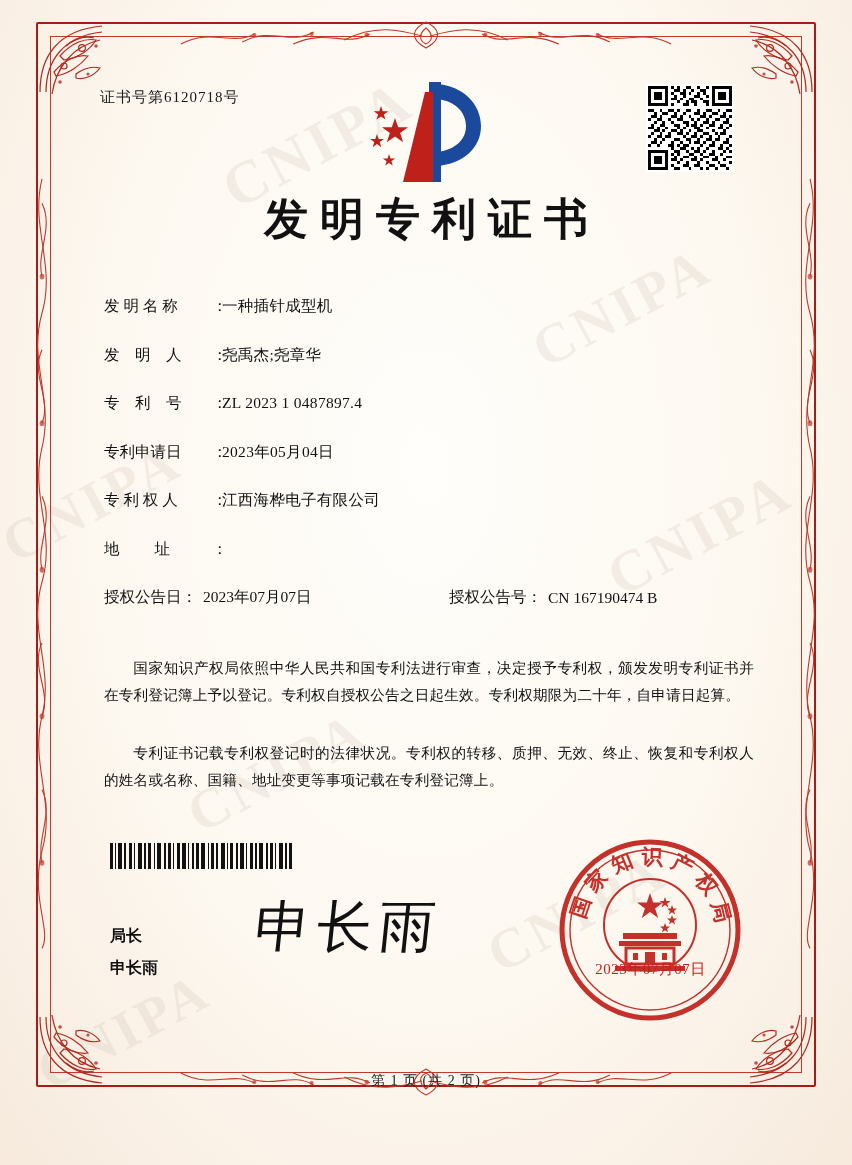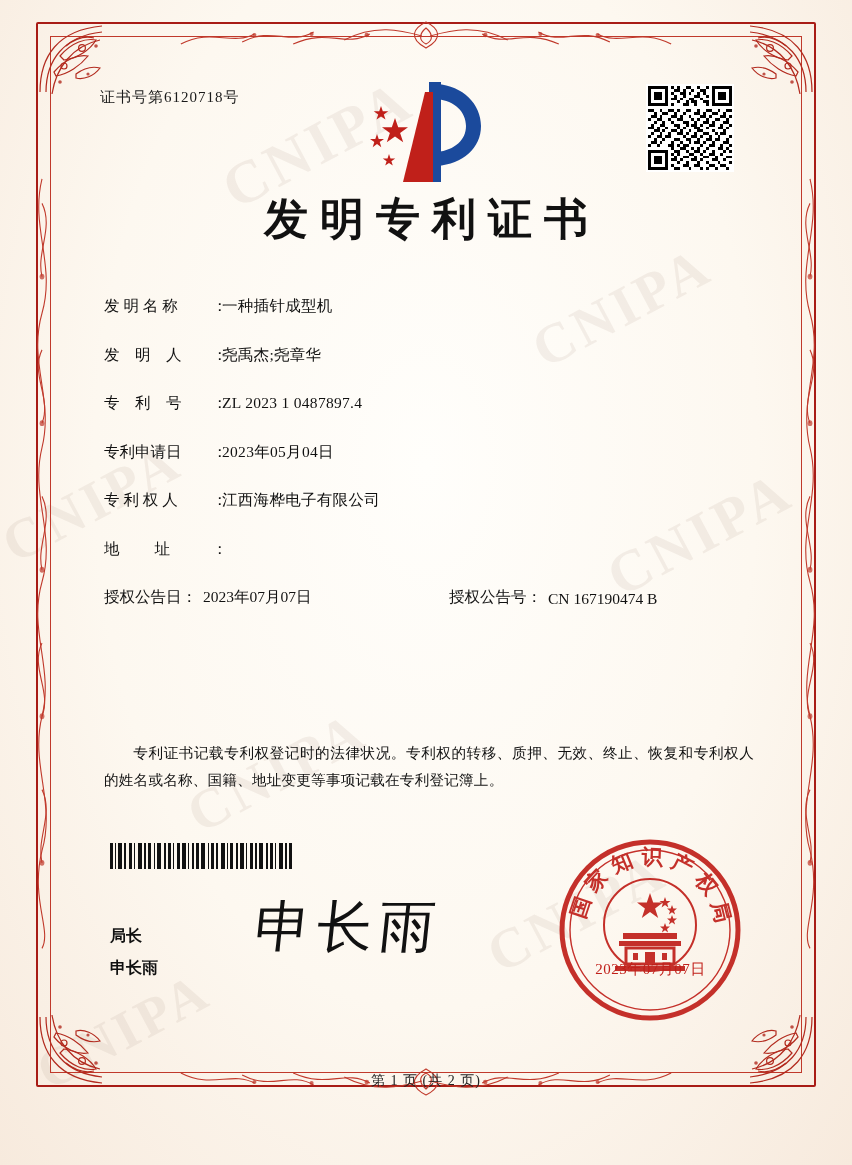--- a/index.html
+++ b/index.html
@@ -110,21 +110,21 @@
     white-space:pre;
   }
   .f-colon{width:10px;flex:0 0 10px;}
   .f-value{flex:1;letter-spacing:0.3px;}
 
   .row-pair{
     display:flex;align-items:baseline;font-size:15.5px;color:#111;
     margin-bottom:27.5px;
   }
   .pair-left{width:345px;flex:0 0 345px;display:flex;align-items:center;}
-  .pair-right{flex:1;display:flex;align-items:flex-end;}
+  .pair-right{flex:1;display:flex;align-items:center;}
   .p-label{white-space:pre;}
   .p-value{margin-left:6px;}
 
   .para{
     position:absolute;left:104px;width:650px;
     font-size:14.6px;line-height:27px;color:#111;
     text-align:justify;
     letter-spacing:0.2px;
   }
   .para1{top:655px;}
@@ -630,20 +630,21 @@
           <span class="p-label">授权公告日：</span>
           <span class="p-value">2023年07月07日</span>
         </span>
         <span class="pair-right">
           <span class="p-label">授权公告号：</span>
           <span class="p-value">CN 167190474 B</span>
         </span>
       </div>
     </div>
 
+    <div class="para para1"><span class="indent"></span><span>国家知识产权局依照中华人民共和国专利法进行审查，决定授予专利权，颁发发明专利证书并在专利登记簿上予以登记。专利权自授权公告之日起生效。专利权期限为二十年，自申请日起算。</span></div>
     <div class="para para2"><span class="indent"></span><span>专利证书记载专利权登记时的法律状况。专利权的转移、质押、无效、终止、恢复和专利权人的姓名或名称、国籍、地址变更等事项记载在专利登记簿上。</span></div>
 
     <div class="barcode">
       <i style="width:3px"></i>
         <i style="width:2px;background:transparent"></i>
       <i style="width:1px"></i>
         <i style="width:2px;background:transparent"></i>
       <i style="width:4px"></i>
         <i style="width:2px;background:transparent"></i>
       <i style="width:2px"></i>

